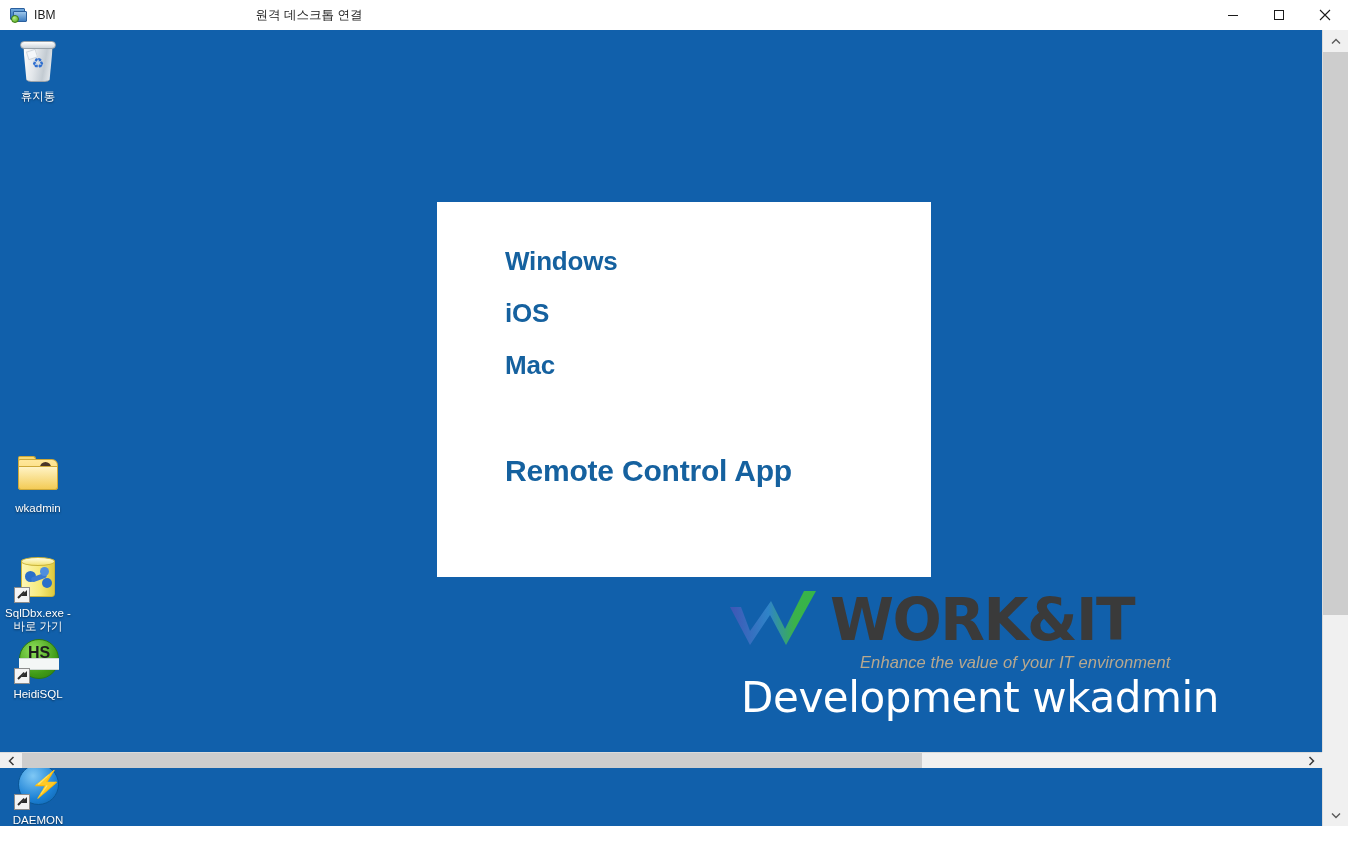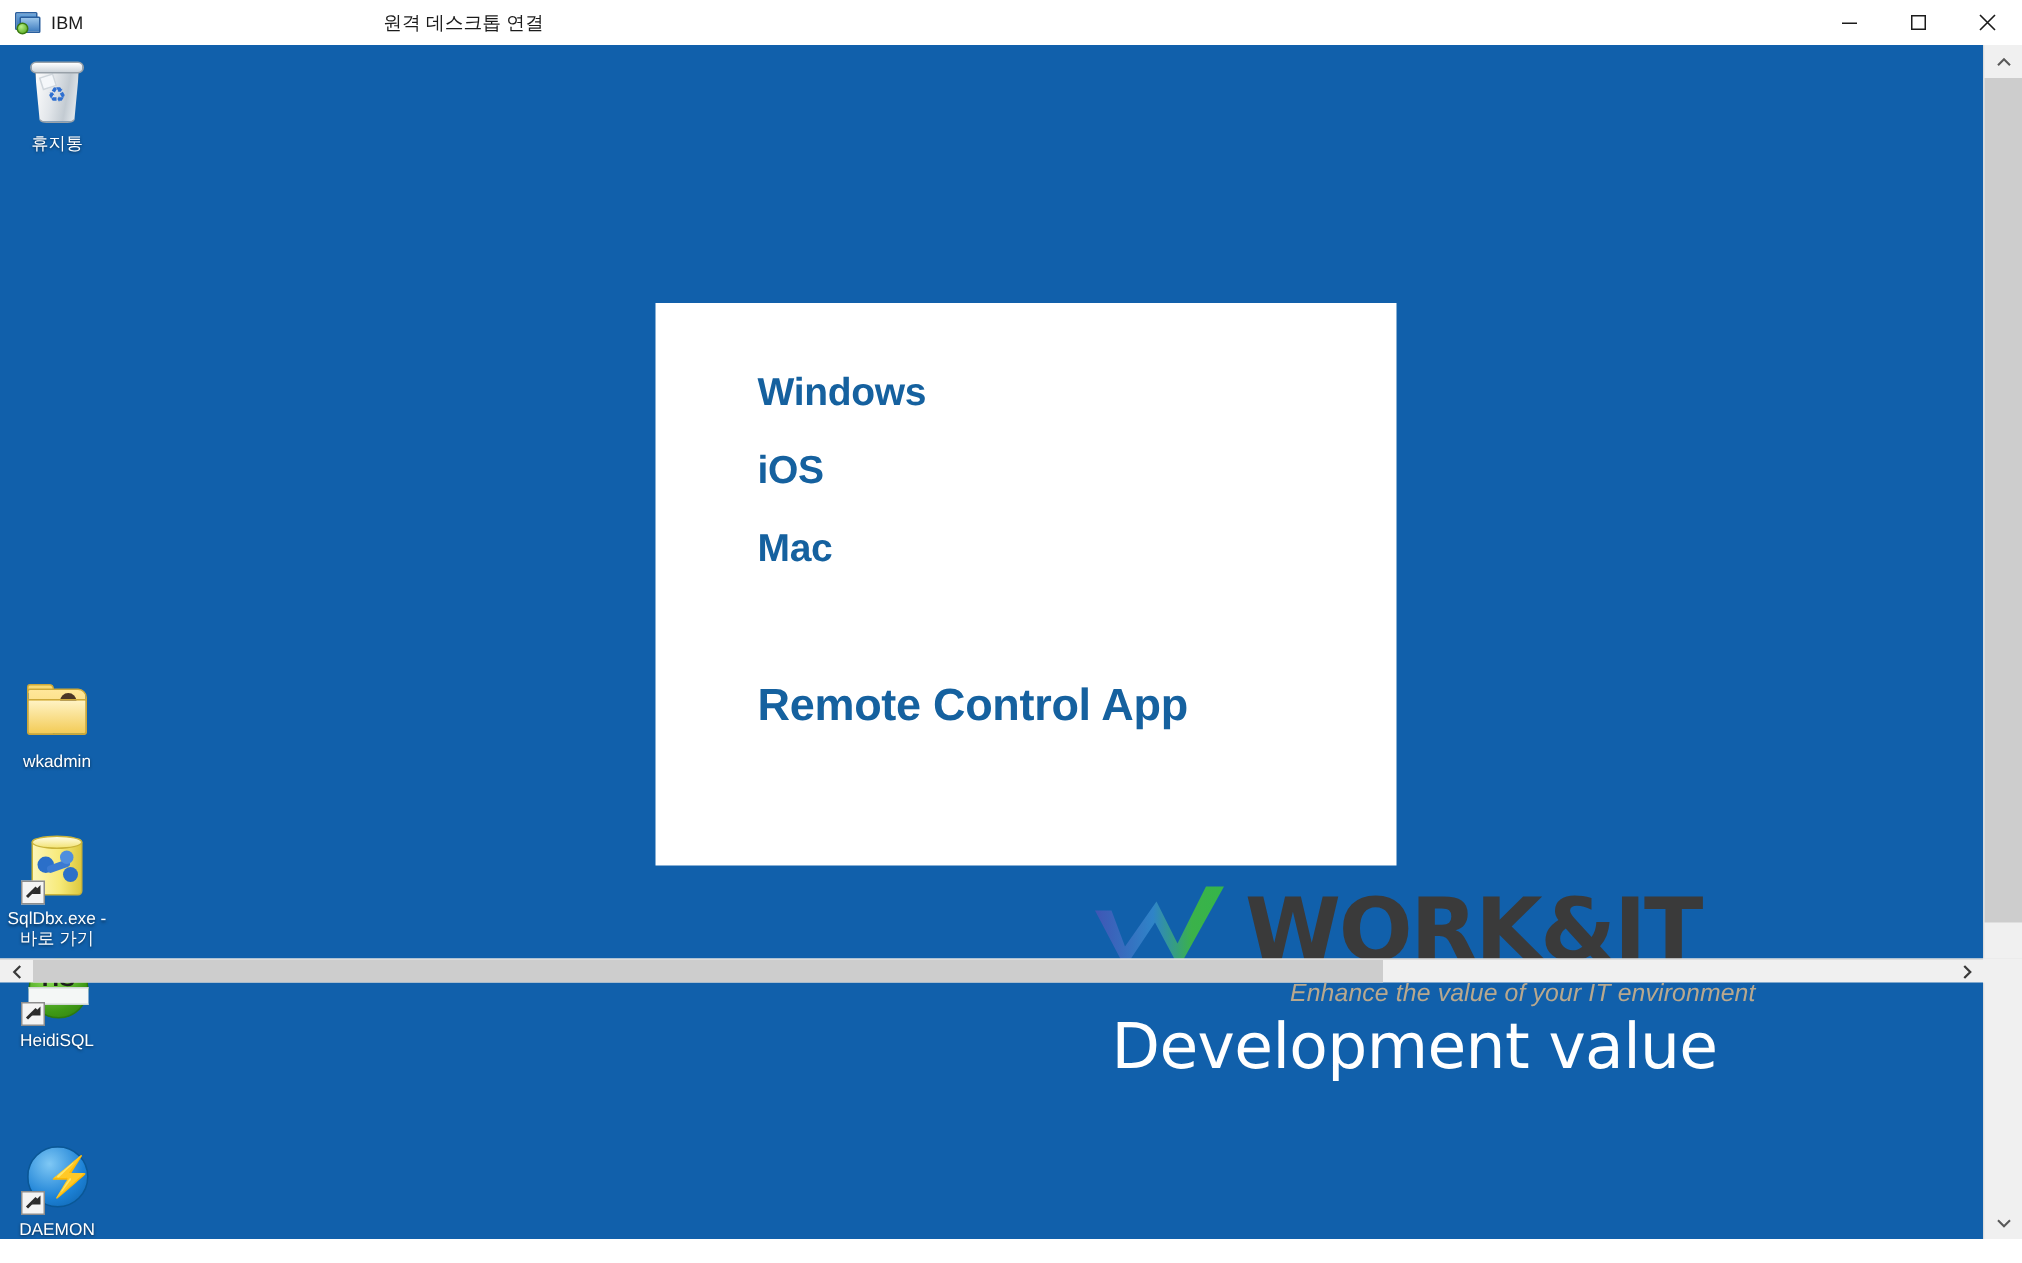--- a/index.html
+++ b/index.html
@@ -12,21 +12,21 @@
     height: 842px;
     overflow: hidden;
     font-family: "Liberation Sans", sans-serif;
     -webkit-font-smoothing: antialiased;
   }
 
   
   .window {
     position: relative;
     width: 1348px;
-    height: 655px;
+    height: 768px;
     background: #ffffff;
     box-sizing: border-box;
   }
 
   
   .titlebar {
     position: absolute;
     left: 0; top: 0;
     width: 1348px;
     height: 30px;
@@ -580,21 +580,21 @@
               <stop offset="45%" stop-color="#2f84c8"></stop>
               <stop offset="75%" stop-color="#3bb24a"></stop>
               <stop offset="100%" stop-color="#35b54a"></stop>
             </linearGradient>
           </defs>
           <path d="M2 18 L22 56 L42 26 L58 56 L88 2 L76 2 L57 40 L43 12 L22 42 L13 18 Z" fill="url(#wgrad)"></path>
         </svg>
         <div class="brand-name">WORK&amp;IT</div>
       </div>
       <div class="brand-tag">Enhance the value of your IT environment</div>
-      <div class="brand-sub">Development value</div>
+      <div class="brand-sub">Development wkadmin</div>
     </div>
 
     <div class="panel">
       <div class="panel-inner">
         <a class="plink" href="#">Windows</a>
         <a class="plink" href="#">iOS</a>
         <a class="plink" href="#">Mac</a>
         <a class="plink app" href="#">Remote Control App</a>
       </div>
     </div>

